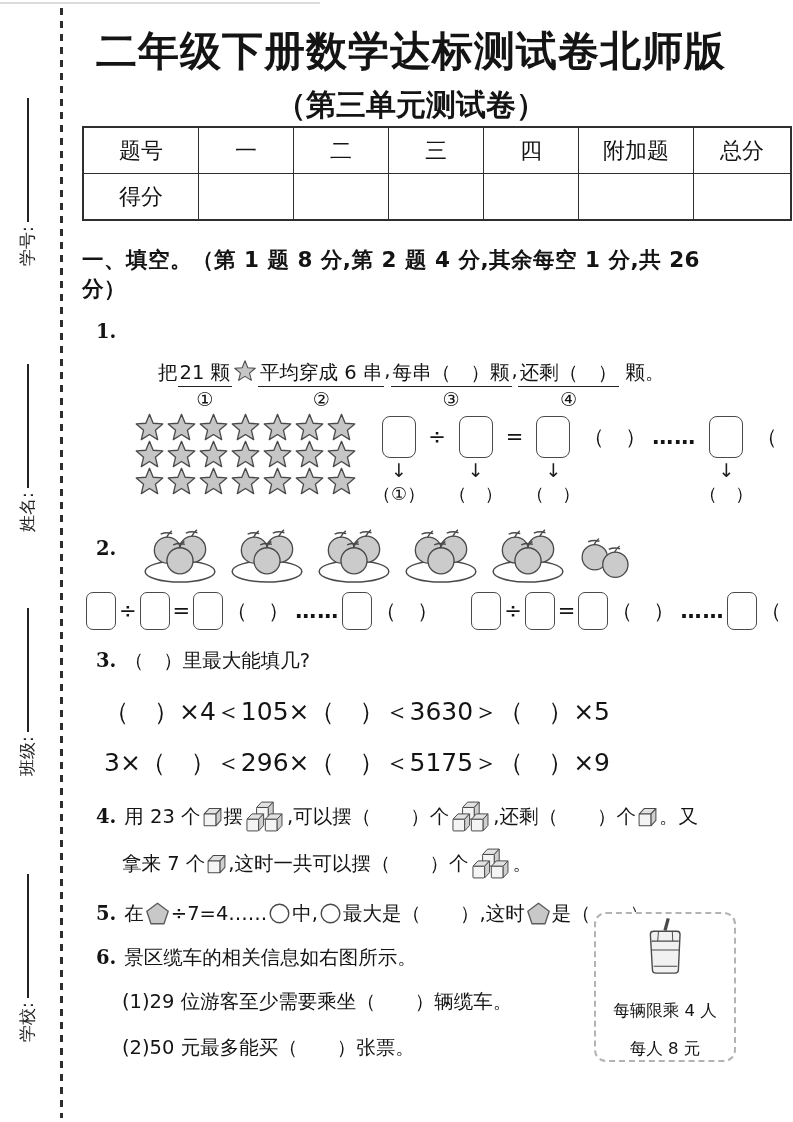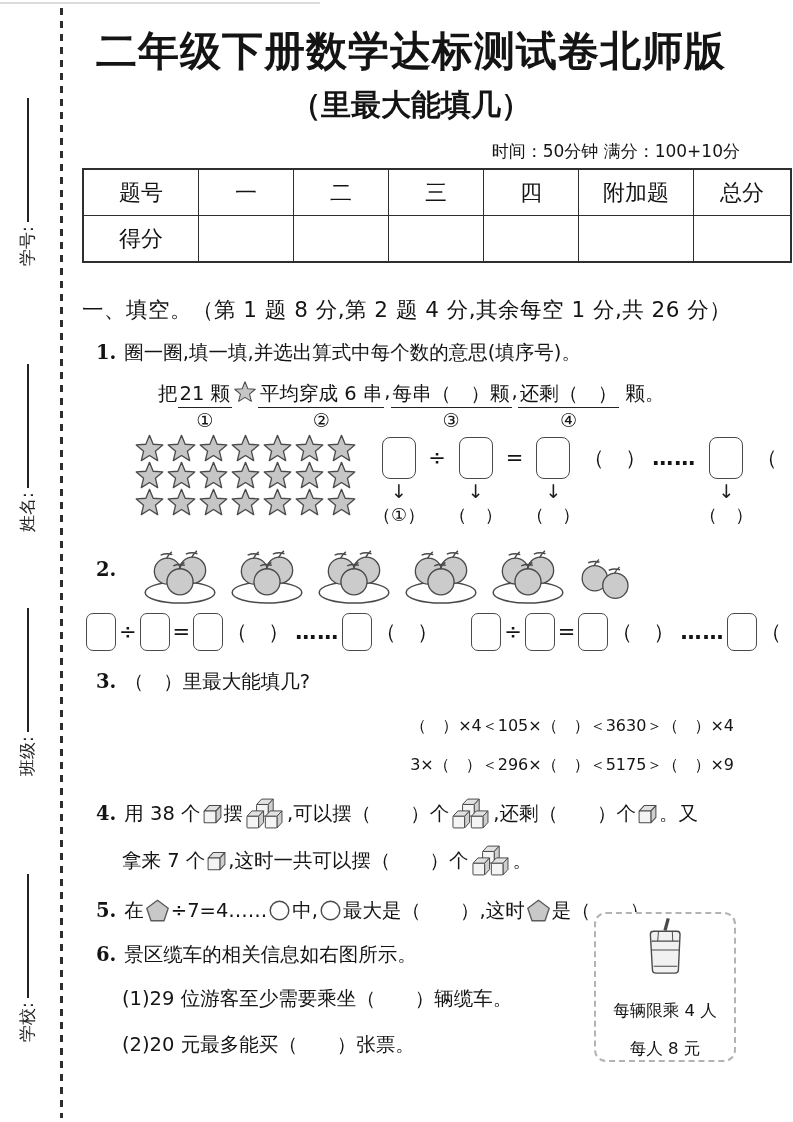--- a/index.html
+++ b/index.html
@@ -12,21 +12,21 @@
         white-space:nowrap;font-size:17px;color:#222;}
   .mline{display:inline-block;width:124px;height:2px;background:#222;margin-left:4px;vertical-align:4px;}
   .content{position:absolute;left:82px;top:26px;width:658px;}
   .title{font-size:41px;font-weight:bold;text-align:center;letter-spacing:1px;line-height:1.25;}
   .subtitle{font-size:30px;font-weight:bold;text-align:center;margin-top:8px;}
   .info{font-size:17px;text-align:right;margin-top:14px;margin-bottom:5px;}
   table.score{width:100%;border-collapse:collapse;table-layout:fixed;}
   table.score td{border:1.6px solid #2f2f2f;height:43px;text-align:center;font-size:22px;}
   table.score{border:2.5px solid #2f2f2f;}
   .col-qn{width:112px;margin-left:24px;} .col-n{width:92px;} .col-extra{width:112px;} .col-total{width:94px;}
-  .sec-heading{font-size:21.5px;font-weight:normal;margin-top:32px;letter-spacing:0.5px;}
+  .sec-heading{font-size:21.5px;font-weight:bold;margin-top:24px;letter-spacing:0.5px;}
   .qline{margin-top:14px;font-size:19.5px;display:flex;align-items:center;flex-wrap:wrap;line-height:1.55;}
   .qnum{font-weight:bold;font-family:"DejaVu Serif","Liberation Serif",serif;margin:0 8px 0 14px;}
   .cont{margin-left:40px;}
   .fill-line{display:flex;align-items:flex-start;margin:12px 0 0 76px;font-size:19.5px;}
   .useg{display:inline-flex;flex-direction:column;align-items:center;}
   .useg .t{border-bottom:1.7px solid #222;padding:0 2px;white-space:nowrap;}
   .useg .m{margin-top:1px;font-size:19px;}
   .plain{white-space:pre;}
   .q1vis{display:flex;align-items:flex-start;margin:6px 0 0 52px;}
   .stargrid{display:flex;flex-direction:column;}
@@ -39,21 +39,21 @@
   .abox.sm{width:28px;height:36px;border-radius:7px;}
   .arr{font-size:19px;line-height:24px;color:#1c1c1c;}
   .ans{font-size:18px;white-space:nowrap;}
   .eqmid{height:42px;display:flex;align-items:center;font-size:21px;padding:0 3px;white-space:pre;}
   .eqmid.sm{height:38px;}
   .dots{font-weight:bold;letter-spacing:1px;}
   .q2apples{display:flex;align-items:flex-end;gap:11px;margin:10px 0 0 18px;}
   .plate-svg{width:76px;height:60px;}
   .pair-svg{width:58px;height:48px;}
   .q2eqs{display:flex;gap:30px;margin:8px 0 0 4px;}
-  .q3row{display:flex;justify-content:flex-end;width:640px;margin:18px 0 0 12px;font-size:16px;}
+  .q3row{display:flex;justify-content:flex-start;width:640px;margin:18px 0 0 22px;font-size:25px;}
   .cube-svg{width:21px;height:22px;vertical-align:-4px;margin:0 1px;}
   .cluster-svg{width:42px;height:37px;vertical-align:-10px;margin:0 1px;}
   .pent-svg{width:25px;height:25px;vertical-align:-6px;margin:0 1px;}
   .circ-svg{width:23px;height:23px;vertical-align:-5px;margin:0 1px;}
   .info-card{position:absolute;left:594px;top:912px;width:138px;height:144px;
         border:2.5px dashed #b3b3b3;border-radius:12px;background:#fff;
         display:flex;flex-direction:column;align-items:center;padding-top:2px;}
   .cablecar-svg{width:52px;height:70px;}
   .card-line{font-size:16.5px;margin-top:16px;white-space:nowrap;}
   .footer{position:absolute;left:0;right:0;bottom:16px;text-align:center;
@@ -112,22 +112,21 @@
   </div>
   <div class="mlabel" style="top:776px">
     <span>班级:</span><span class="mline"></span>
   </div>
   <div class="mlabel" style="top:1042px">
     <span>学校:</span><span class="mline"></span>
   </div>
 
   <div class="content">
     <div class="title">二年级下册数学达标测试卷北师版</div>
-    <div class="subtitle">（里最大能填几）</div>
-    <div class="info">时间：50分钟  满分：100+10分</div>
+    <div class="subtitle">（第三单元测试卷）</div>
 
     <table class="score">
       <tbody>
           <tr>
         <td class="col-qn">题号</td>
         <td class="col-n">一</td>
         <td class="col-n">二</td>
         <td class="col-n">三</td>
         <td class="col-n">四</td>
         <td class="col-extra">附加题</td>
@@ -142,21 +141,20 @@
         <td></td>
         <td></td>
       </tr>
     </tbody>
       </table>
 
     <div class="sec-heading">一、填空。（第 1 题 8 分,第 2 题 4 分,其余每空 1 分,共 26 分）</div>
 
     <div class="qline">
       <span class="qnum">1.</span>
-      <span>圈一圈,填一填,并选出算式中每个数的意思(填序号)。</span>
     </div>
     <div class="fill-line">
       <span class="plain">把</span>
       <span class="useg">
         <span class="t">21 颗</span>
         <span class="m">①</span>
       </span>
       <svg class="star-inline" viewBox="0 0 40 40">
           <use href="#g-star"></use>
         </svg>
@@ -326,31 +324,31 @@
       </div>
     </div>
 
     <div class="qline" style="margin-top:16px">
       <span class="qnum">3.</span>
       <span>（　）里最大能填几?</span>
     </div>
     <div class="q3row">
       <span>（　）×4＜10</span>
       <span>5×（　）＜36</span>
-      <span>30＞（　）×4</span>
+      <span>30＞（　）×5</span>
     </div>
     <div class="q3row">
       <span>3×（　）＜29</span>
       <span>6×（　）＜51</span>
       <span>75＞（　）×9</span>
     </div>
 
     <div class="qline" style="margin-top:20px">
       <span class="qnum">4.</span>
-      <span>用 38 个</span>
+      <span>用 23 个</span>
       <svg class="cube-svg" viewBox="0 0 25 25">
           <use href="#g-cube"></use>
         </svg>
       <span>摆</span>
       <svg class="cluster-svg" viewBox="0 0 48 40">
           <use href="#g-cluster"></use>
         </svg>
       <span>,可以摆（　　）个</span>
       <svg class="cluster-svg" viewBox="0 0 48 40">
           <use href="#g-cluster"></use>
@@ -395,21 +393,21 @@
     </div>
 
     <div class="qline" style="margin-top:14px;width:500px">
       <span class="qnum">6.</span>
       <span>景区缆车的相关信息如右图所示。</span>
     </div>
     <div class="qline cont" style="margin-top:14px;width:480px">
       <span>(1)29 位游客至少需要乘坐（　　）辆缆车。</span>
     </div>
     <div class="qline cont" style="margin-top:16px;width:480px">
-      <span>(2)20 元最多能买（　　）张票。</span>
+      <span>(2)50 元最多能买（　　）张票。</span>
     </div>
   </div>
 
   <div class="info-card">
     <svg class="cablecar-svg" viewBox="0 0 64 80">
         <use href="#g-cablecar"></use>
       </svg>
     <div class="card-line">每辆限乘 4 人</div>
     <div class="card-line">每人 8 元</div>
   </div>

